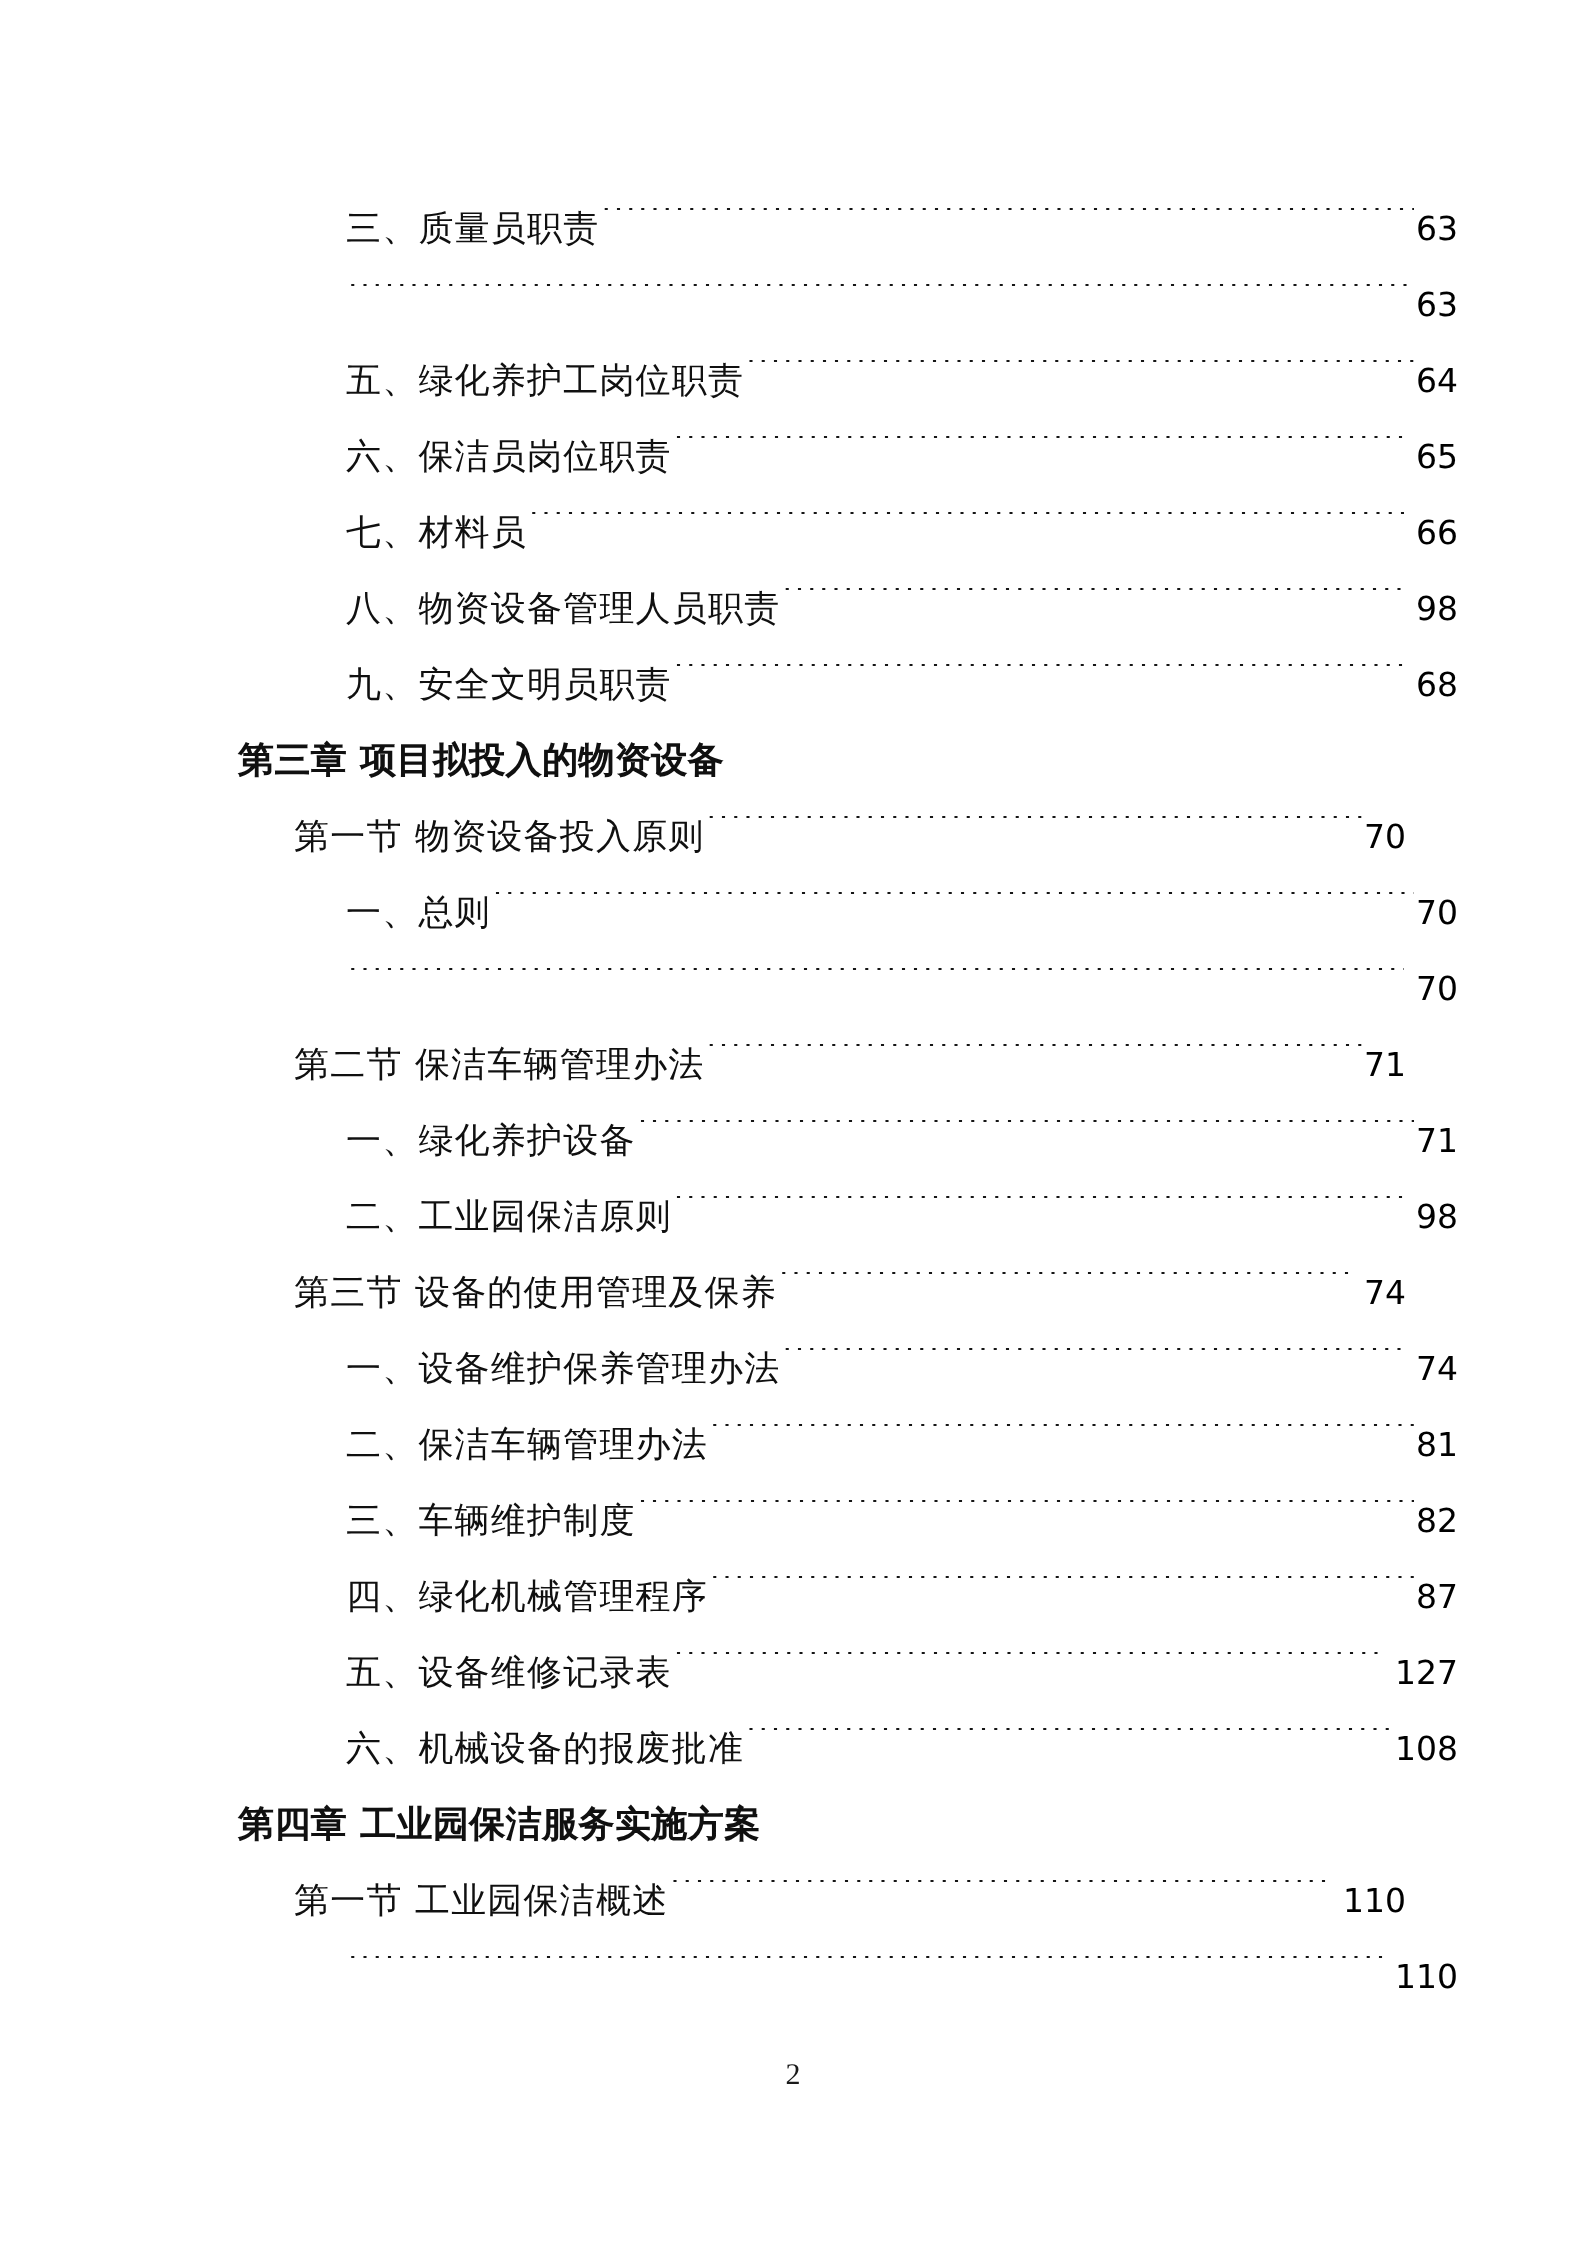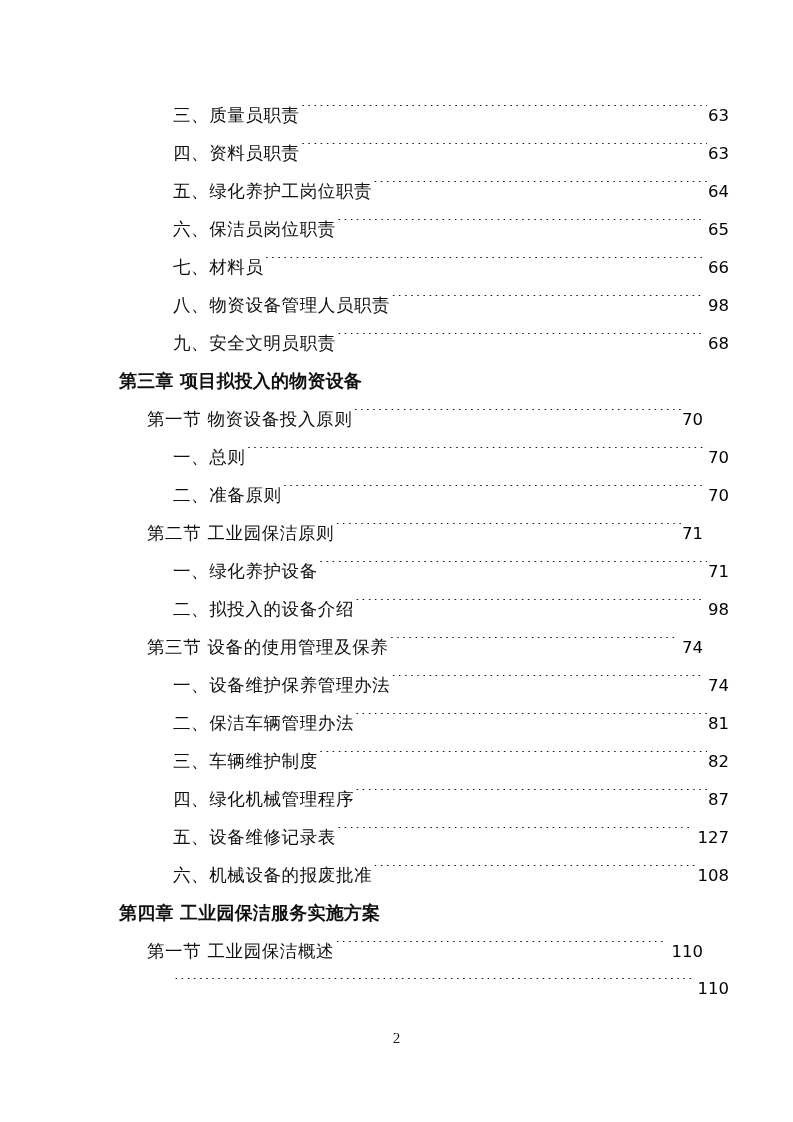--- a/index.html
+++ b/index.html
@@ -119,21 +119,20 @@
 
 <div class="page">
 
   <div class="toc" id="toc-list">
       <div class="toc-entry lvl-item">
         <span class="toc-title">三、质量员职责</span>
         <span class="toc-leader"></span>
         <span class="toc-page">63</span>
       </div>
       <div class="toc-entry lvl-item">
-        <span class="toc-title">四、资料员职责</span>
         <span class="toc-leader"></span>
         <span class="toc-page">63</span>
       </div>
       <div class="toc-entry lvl-item">
         <span class="toc-title">五、绿化养护工岗位职责</span>
         <span class="toc-leader"></span>
         <span class="toc-page">64</span>
       </div>
       <div class="toc-entry lvl-item gap-before-page">
         <span class="toc-title">六、保洁员岗位职责</span>
@@ -164,36 +163,35 @@
         <span class="toc-title">第一节  物资设备投入原则</span>
         <span class="toc-leader"></span>
         <span class="toc-page">70</span>
       </div>
       <div class="toc-entry lvl-item">
         <span class="toc-title">一、总则</span>
         <span class="toc-leader"></span>
         <span class="toc-page">70</span>
       </div>
       <div class="toc-entry lvl-item gap-before-page">
-        <span class="toc-title">二、准备原则</span>
         <span class="toc-leader"></span>
         <span class="toc-page">70</span>
       </div>
       <div class="toc-entry lvl-section">
-        <span class="toc-title">第二节  工业园保洁原则</span>
+        <span class="toc-title">第二节  保洁车辆管理办法</span>
         <span class="toc-leader"></span>
         <span class="toc-page">71</span>
       </div>
       <div class="toc-entry lvl-item">
         <span class="toc-title">一、绿化养护设备</span>
         <span class="toc-leader"></span>
         <span class="toc-page">71</span>
       </div>
       <div class="toc-entry lvl-item gap-before-page">
-        <span class="toc-title">二、拟投入的设备介绍</span>
+        <span class="toc-title">二、工业园保洁原则</span>
         <span class="toc-leader"></span>
         <span class="toc-page">98</span>
       </div>
       <div class="toc-entry lvl-section gap-before-page">
         <span class="toc-title">第三节  设备的使用管理及保养</span>
         <span class="toc-leader"></span>
         <span class="toc-page">74</span>
       </div>
       <div class="toc-entry lvl-item gap-before-page">
         <span class="toc-title">一、设备维护保养管理办法</span>

